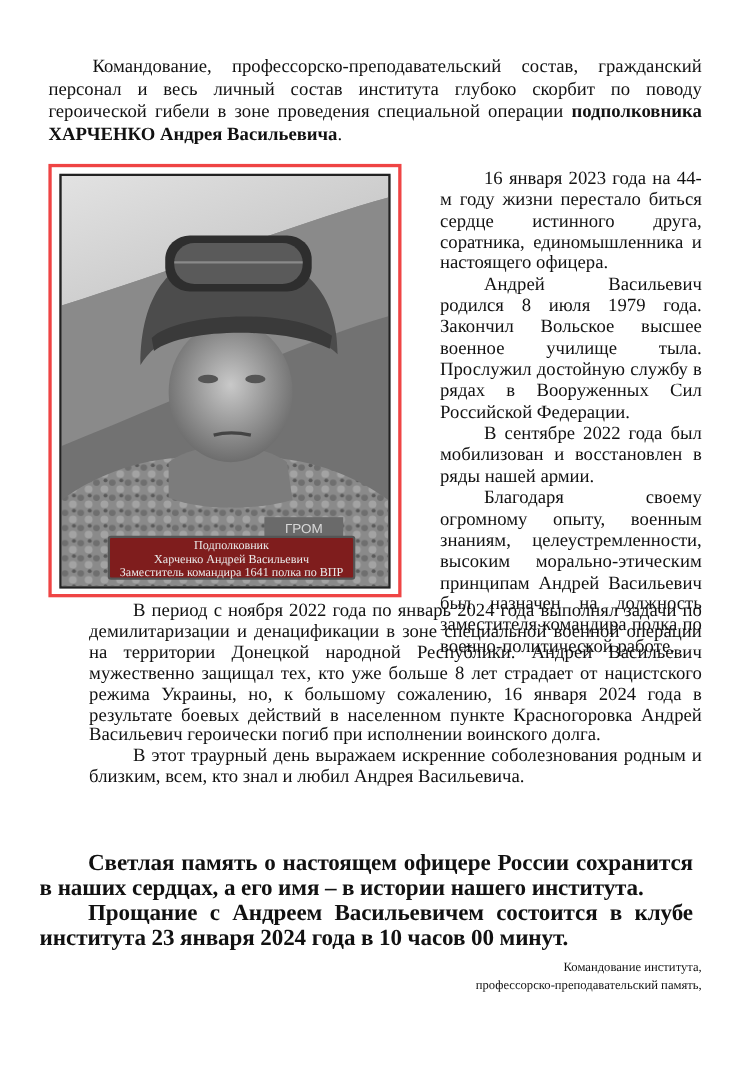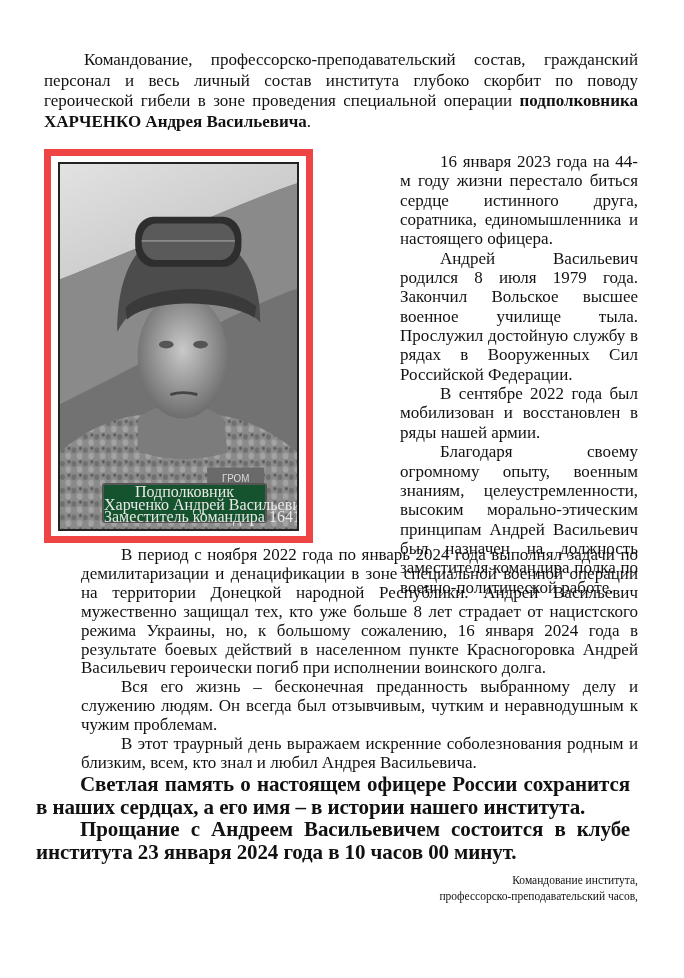--- a/index.html
+++ b/index.html
@@ -11,33 +11,33 @@
     .p {
       font-size: 17px; line-height: 21.2px; text-align: justify;
       text-indent: 40px; margin: 0;
     }
     .intro { position: absolute; left: 44px; top: 50px; width: 594px; }
     .intro .p { line-height: 20.5px; }
     .bold { font-weight: bold; }
 
     
     .frame {
-      position: absolute; left: 44px; top: 149px; width: 269px; height: 394px;
-      border: 7px solid #ef4444; background: #fff; box-sizing: border-box;
+      position: absolute; left: 44px; top: 149px; width: 321px; height: 394px;
+      border: 3px solid #ef4444; background: #fff; box-sizing: border-box;
     }
     .photo {
       position: absolute; left: 7px; top: 6px; right: 7px; bottom: 5px;
       border: 2px solid #222; overflow: hidden;
       background: #9a9a9a;
     }
     .photo svg { display: block; width: 100%; height: 100%; }
     .plaque {
       position: absolute; left: 42px; right: 30px; bottom: 6px; height: 40px;
-      background: #14532d; border: 2px solid #555; border-radius: 3px;
-      color: #e8e8e8; text-align: center; font-size: 16px; line-height: 12.6px;
+      background: #7f1d1d; border: 2px solid #555; border-radius: 3px;
+      color: #e8e8e8; text-align: center; font-size: 11px; line-height: 12.6px;
       padding-top: 1px; box-sizing: border-box;
     }
     .plaque div { white-space: nowrap; }
 
     .side {
       position: absolute; left: 368px; top: 152px; width: 270px;
     }
     .side .p { line-height: 19.35px; margin-left: 32px; }
 
     .body2 { position: absolute; left: 44px; top: 546px; width: 594px; }
@@ -116,25 +116,24 @@
 
 <div class="side">
   <p class="p">16 января 2023 года на 44-м году жизни перестало биться сердце истинного друга, соратника, единомышленника и настоящего офицера.</p>
   <p class="p">Андрей Васильевич родился 8 июля 1979 года. Закончил Вольское высшее военное училище тыла. Прослужил достойную службу в рядах в Вооруженных Сил Российской Федерации.</p>
   <p class="p">В сентябре 2022 года был мобилизован и восстановлен в ряды нашей армии.</p>
   <p class="p">Благодаря своему огромному опыту, военным знаниям, целеустремленности, высоким морально-этическим принципам Андрей Васильевич был назначен на должность заместителя командира полка по военно-политической работе.</p>
 </div>
 
 <div class="body2">
   <p class="p">В период с ноября 2022 года по январь 2024 года выполнял задачи по демилитаризации и денацификации в зоне специальной военной операции на территории Донецкой народной Республики. Андрей Васильевич мужественно защищал тех, кто уже больше 8 лет страдает от нацистского режима Украины, но, к большому сожалению, 16 января 2024 года в результате боевых действий в населенном пункте Красногоровка Андрей Васильевич героически погиб при исполнении воинского долга.</p>
-  <p class="p gap">Вся его жизнь – бесконечная преданность выбранному делу и служению людям. Он всегда был отзывчивым, чутким и неравнодушным к чужим проблемам.</p>
   <p class="p gap">В этот траурный день выражаем искренние соболезнования родным и близким, всем, кто знал и любил Андрея Васильевича.</p>
 </div>
 
 <div class="closing">
   <p class="p">Светлая память о настоящем офицере России сохранится в наших сердцах, а его имя – в истории нашего института.</p>
   <p class="p">Прощание с Андреем Васильевичем состоится в клубе института 23 января 2024 года в 10 часов 00 минут.</p>
 </div>
 
 <div class="sign">
   <div>Командование института,</div>
-  <div>профессорско-преподавательский часов,</div>
+  <div>профессорско-преподавательский память,</div>
 </div>
 
 </body></html>

